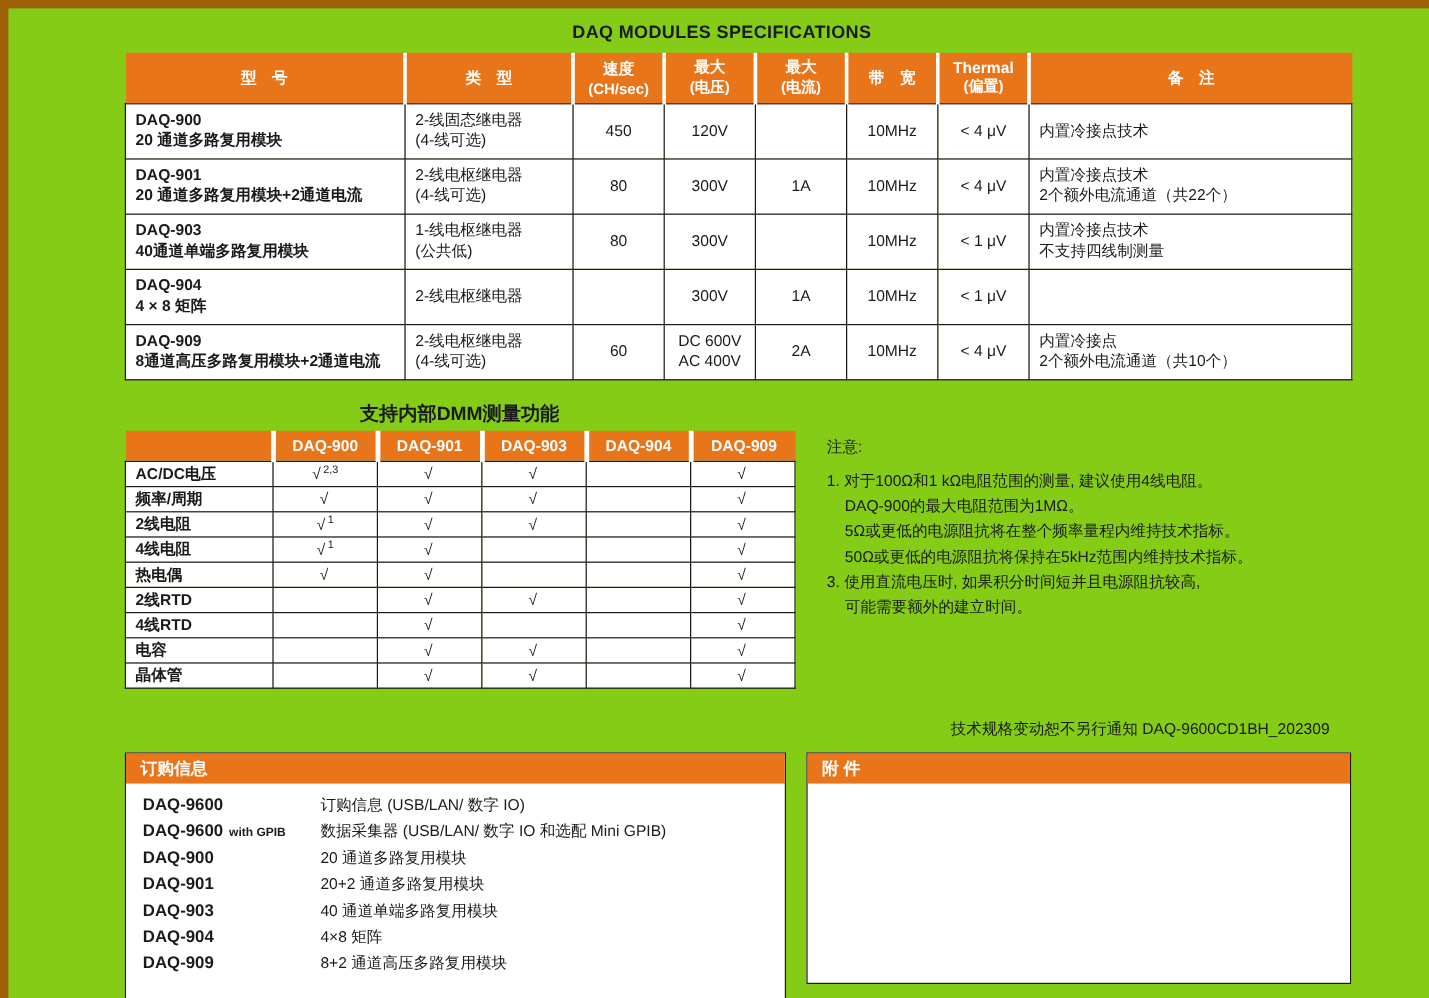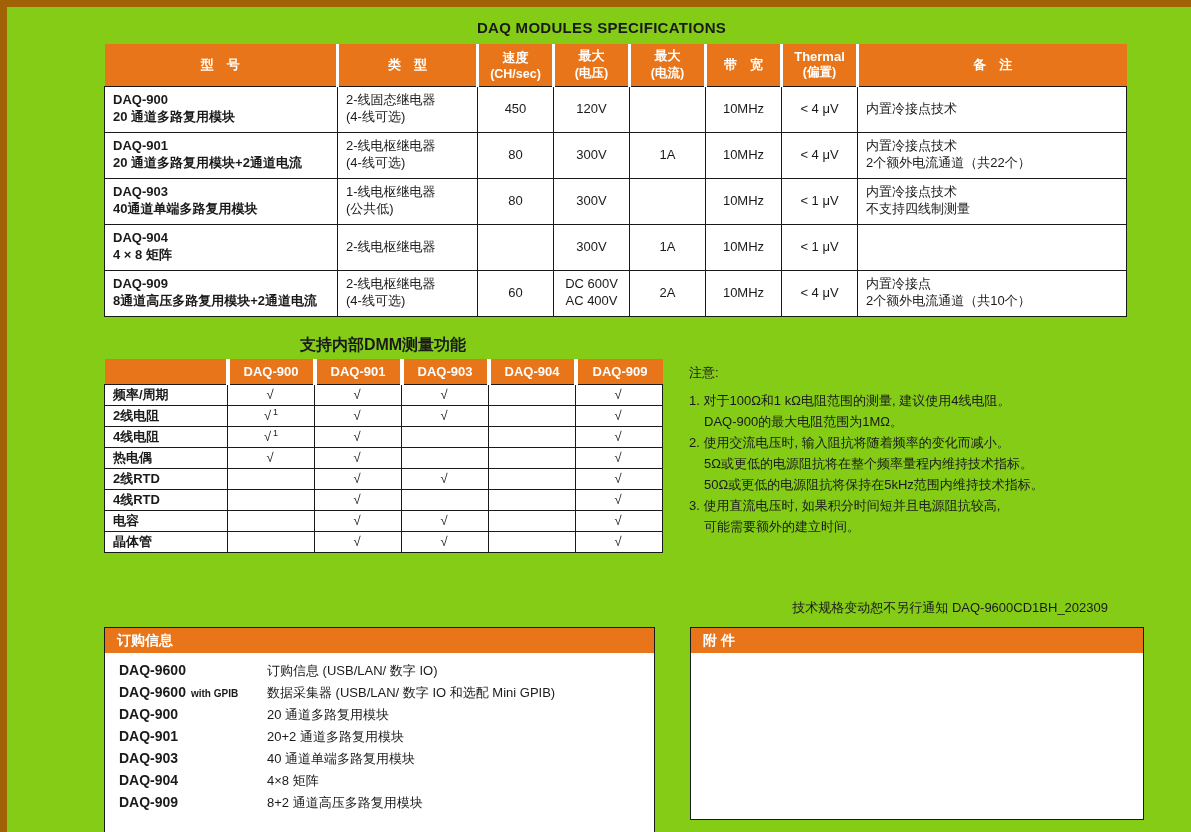--- a/index.html
+++ b/index.html
@@ -47,21 +47,21 @@
   .notes .heading{margin-bottom:7px;}
   .notes .indent{padding-left:15px;}
 
   .footer-notice{position:absolute;right:88px;top:592px;font-size:13px;text-align:left;}
 
   
   .box{position:absolute;border:1px solid var(--ink);background:#fff;box-sizing:border-box;}
   .box-header{background:var(--orange);color:#fff;font-size:14px;font-weight:bold;
     height:25px;line-height:25px;padding:0 12px;}
   .order-box{left:97px;top:620px;width:551px;height:230px;}
-  .acc-box{left:665px;top:620px;width:454px;height:193px;margin-left:18px;}
+  .acc-box{left:665px;top:620px;width:454px;height:193px;}
   .order-list{padding:9px 0 0 0;}
   .order-row{display:flex;align-items:baseline;height:22px;padding-left:14px;}
   .o-model{width:148px;flex:0 0 148px;font-size:14px;font-weight:bold;white-space:nowrap;}
   .o-suffix{font-size:10px;font-weight:bold;margin-left:5px;}
   .o-desc{font-size:13px;}
   .acc-content{padding:12px 14px;font-size:14px;}
 </style>
 </head>
 <body>
 
@@ -245,20 +245,28 @@
         <th></th>
         <th>DAQ-900</th>
         <th>DAQ-901</th>
         <th>DAQ-903</th>
         <th>DAQ-904</th>
         <th>DAQ-909</th>
       </tr>
     </thead>
     <tbody>
       <tr>
+        <td class="dmm-label">AC/DC电压</td>
+        <td class="dmm-mark"><span>√</span><sup>2,3</sup></td>
+        <td class="dmm-mark"><span>√</span><sup></sup></td>
+        <td class="dmm-mark"><span>√</span><sup></sup></td>
+        <td class="dmm-mark"><span></span><sup></sup></td>
+        <td class="dmm-mark"><span>√</span><sup></sup></td>
+      </tr>
+      <tr>
         <td class="dmm-label">频率/周期</td>
         <td class="dmm-mark"><span>√</span><sup></sup></td>
         <td class="dmm-mark"><span>√</span><sup></sup></td>
         <td class="dmm-mark"><span>√</span><sup></sup></td>
         <td class="dmm-mark"><span></span><sup></sup></td>
         <td class="dmm-mark"><span>√</span><sup></sup></td>
       </tr>
       <tr>
         <td class="dmm-label">2线电阻</td>
         <td class="dmm-mark"><span>√</span><sup>1</sup></td>
@@ -315,21 +323,20 @@
         <td class="dmm-mark"><span></span><sup></sup></td>
         <td class="dmm-mark"><span>√</span><sup></sup></td>
       </tr>
     </tbody>
   </table>
 
   <div class="notes">
     <div class="heading">注意:</div>
     <div>1. 对于100Ω和1 kΩ电阻范围的测量, 建议使用4线电阻。</div>
     <div class="indent">DAQ-900的最大电阻范围为1MΩ。</div>
-    <div>2. 使用交流电压时, 输入阻抗将随着频率的变化而减小。</div>
     <div class="indent">5Ω或更低的电源阻抗将在整个频率量程内维持技术指标。</div>
     <div class="indent">50Ω或更低的电源阻抗将保持在5kHz范围内维持技术指标。</div>
     <div>3. 使用直流电压时, 如果积分时间短并且电源阻抗较高,</div>
     <div class="indent">可能需要额外的建立时间。</div>
   </div>
 
   <div class="footer-notice">技术规格变动恕不另行通知 DAQ-9600CD1BH_202309</div>
 
   <div class="box order-box">
     <div class="box-header">订购信息</div>

